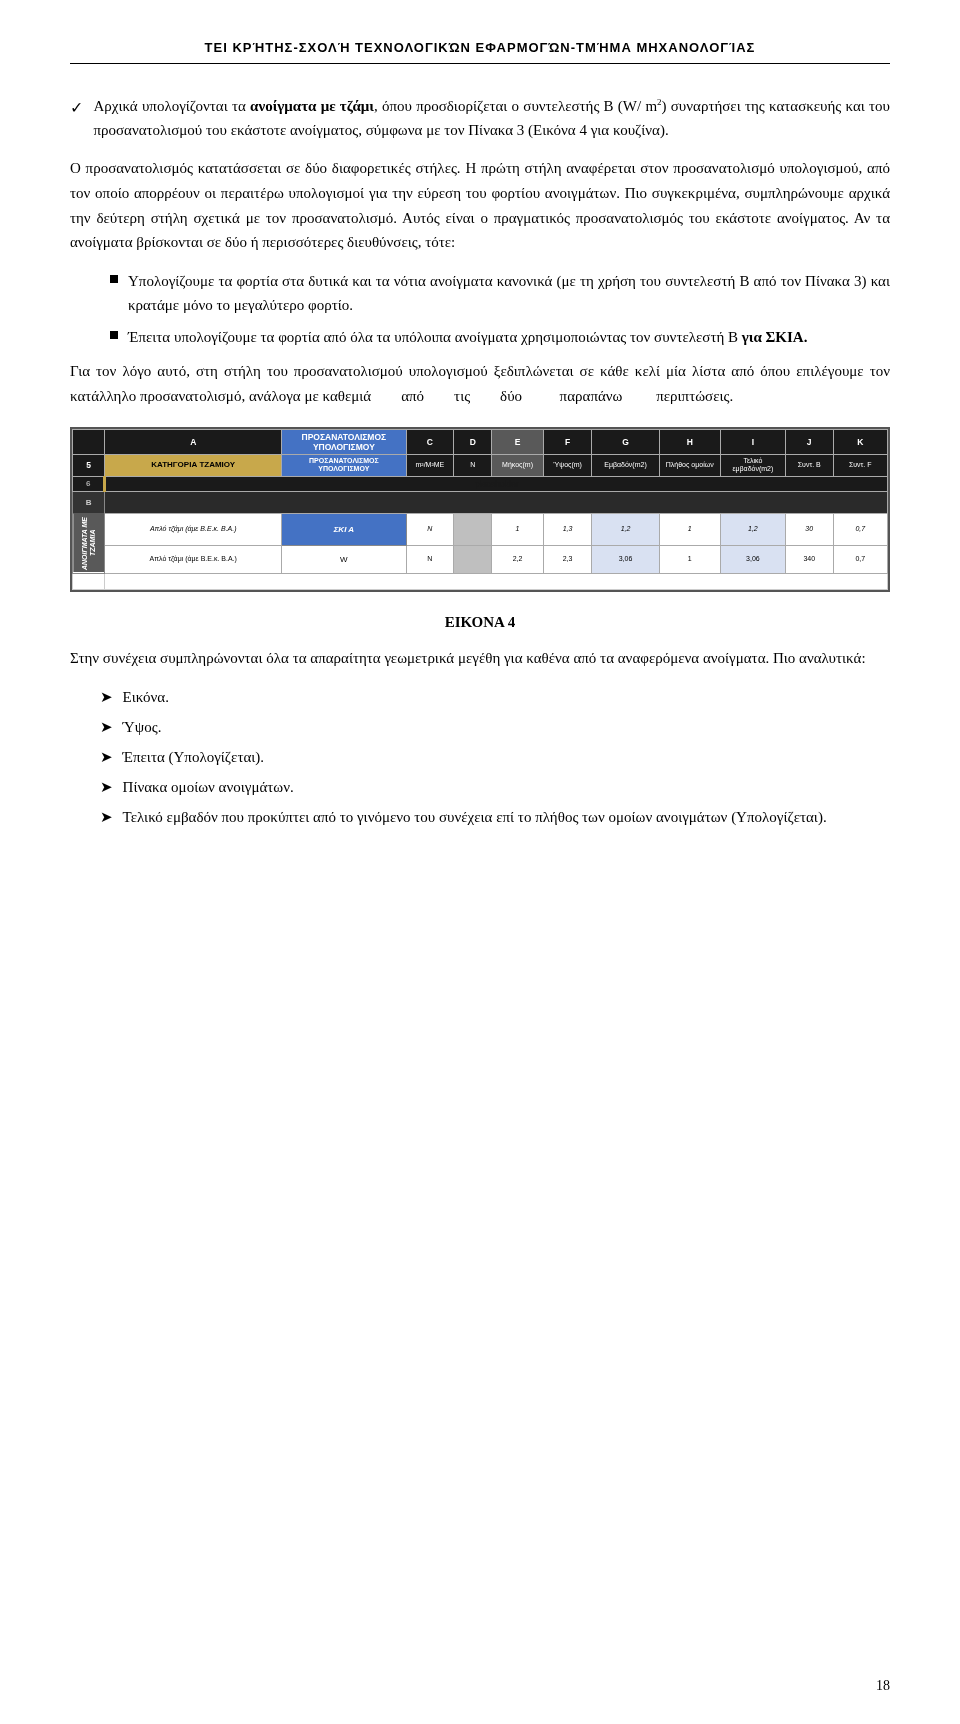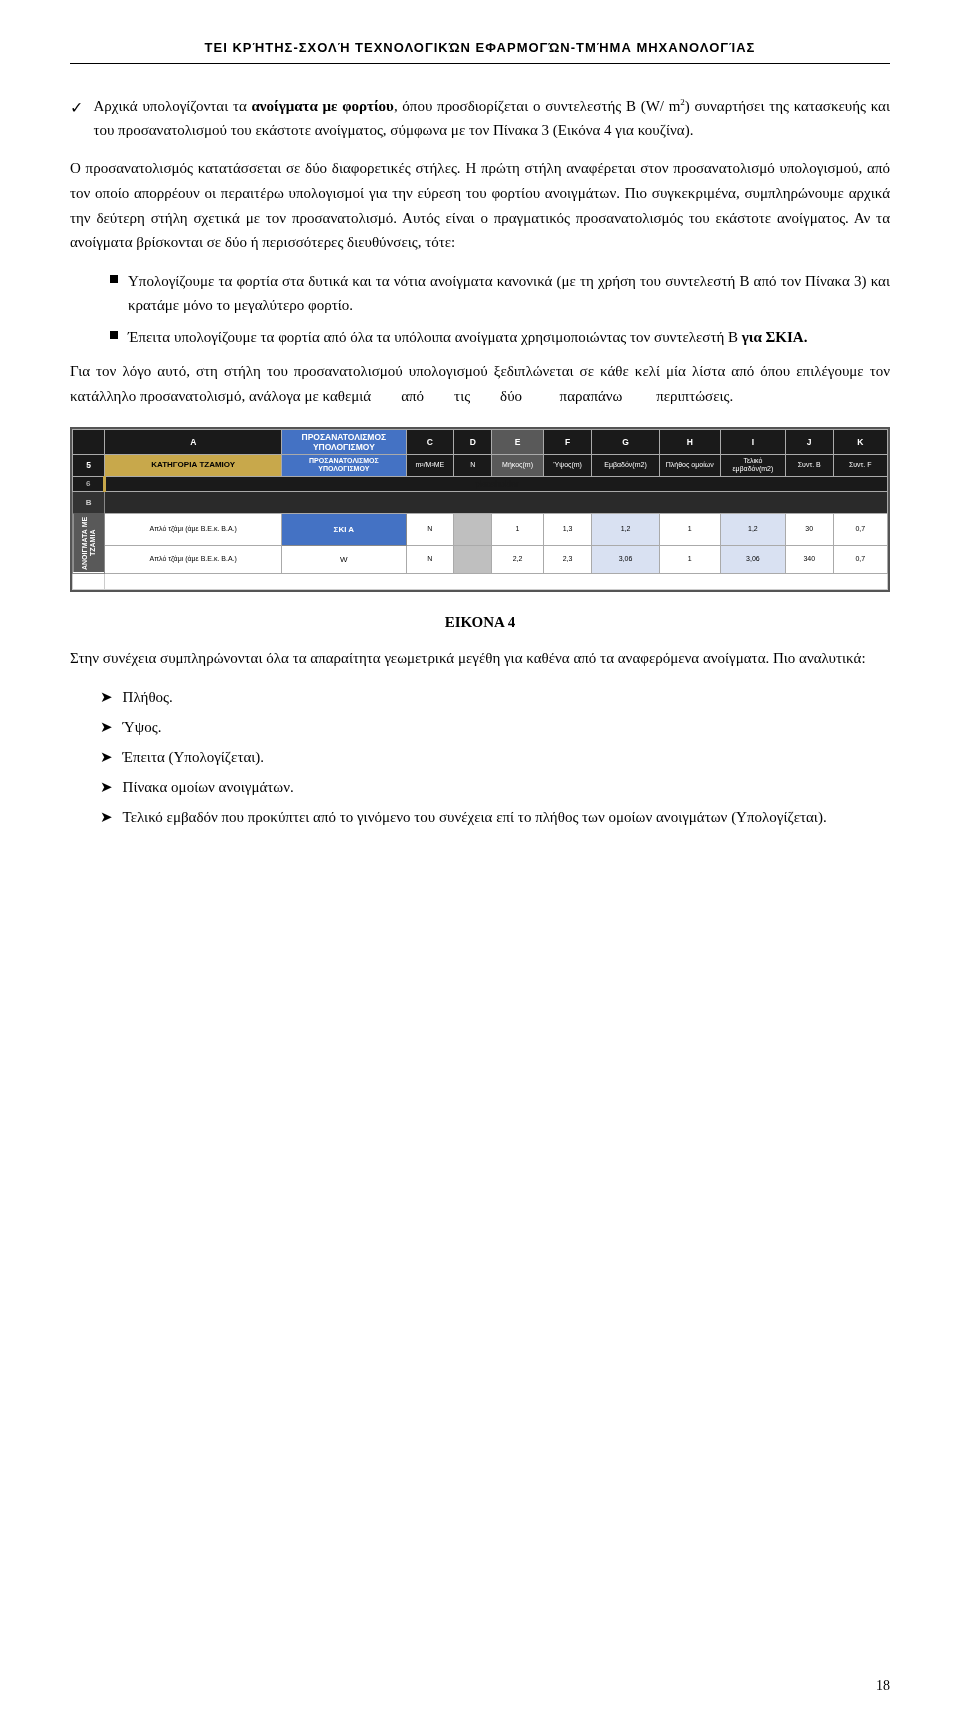--- a/index.html
+++ b/index.html
@@ -159,21 +159,21 @@
 
   <div class="header">
     <span>ΤΕΙ Κρήτης-Σχολή Τεχνολογικών Εφαρμογών-Τμήμα Μηχανολογίας</span>
   </div>
 
   <div class="content">
 
     <div class="bullet-item">
       <div class="bullet-icon">✓</div>
       <div class="bullet-text">
-        Αρχικά υπολογίζονται τα <strong>ανοίγματα με φορτίου</strong>, όπου προσδιορίζεται ο συντελεστής Β (W/ m<sup>2</sup>) συναρτήσει της κατασκευής και του προσανατολισμού του εκάστοτε ανοίγματος, σύμφωνα με τον Πίνακα 3 (Εικόνα 4 για κουζίνα).
+        Αρχικά υπολογίζονται τα <strong>ανοίγματα με τζάμι</strong>, όπου προσδιορίζεται ο συντελεστής Β (W/ m<sup>2</sup>) συναρτήσει της κατασκευής και του προσανατολισμού του εκάστοτε ανοίγματος, σύμφωνα με τον Πίνακα 3 (Εικόνα 4 για κουζίνα).
       </div>
     </div>
 
     <div class="paragraph">
       Ο προσανατολισμός κατατάσσεται σε δύο διαφορετικές στήλες. Η πρώτη στήλη αναφέρεται στον προσανατολισμό υπολογισμού, από τον οποίο απορρέουν οι περαιτέρω υπολογισμοί για την εύρεση του φορτίου ανοιγμάτων. Πιο συγκεκριμένα, συμπληρώνουμε αρχικά την δεύτερη στήλη σχετικά με τον προσανατολισμό. Αυτός είναι ο πραγματικός προσανατολισμός του εκάστοτε ανοίγματος. Αν τα ανοίγματα βρίσκονται σε δύο ή περισσότερες διευθύνσεις, τότε:
     </div>
 
     <div class="indent-list">
       <div class="indent-list-item">
         <div class="square-bullet"></div>
@@ -231,21 +231,21 @@
               <td class="dark-header row-label" style="background:#1a1a1a; color:#aaa; font-size:8px; text-align:center; border-right: 2px solid #c8a84b;">6</td>
               <td colspan="11" style="background:#1a1a1a; border-left: 3px solid #c8a84b;">
                 <span style="color:#1a1a1a;">placeholder</span>
               </td>
             </tr>
             <tr>
               <td style="background:#333; color:#ccc; font-size:8px; text-align:center; font-weight:bold; border: 1px solid #888;">Β</td>
               <td colspan="11" style="background:#2a2a2a; height:22px;"></td>
             </tr>
 
-            <tr style="height:30px;">
+            <tr style="height:30px;font-style:italic;">
               <td style="background:#595959; color:#fff; font-size:7px; font-weight:bold; text-align:center; border:1px solid #888; writing-mode:vertical-rl; transform:rotate(180deg); height:60px;" rowspan="2">ΑΝΟΙΓΜΑΤΑ ΜΕ ΤΖΑΜΙΑ</td>
               <td style="background:#fff; font-size:7px; color:#000; border:1px solid #aaa; padding:1px 2px;">Απλό τζάμι (άμε Β.Ε.κ. Β.Α.)</td>
               <td style="background:#4472c4; color:#fff; font-size:8px; font-weight:bold; border:1px solid #888;">ΣΚΙ Α</td>
               <td style="background:#fff; font-size:7px; border:1px solid #aaa;">N</td>
               <td style="background:#bfbfbf; font-size:7px; border:1px solid #aaa;"></td>
               <td style="background:#fff; font-size:7px; border:1px solid #aaa;">1</td>
               <td style="background:#fff; font-size:7px; border:1px solid #aaa;">1,3</td>
               <td style="background:#d9e1f2; font-size:7px; border:1px solid #aaa;">1,2</td>
               <td style="background:#fff; font-size:7px; border:1px solid #aaa;">1</td>
               <td style="background:#d9e1f2; font-size:7px; border:1px solid #aaa;">1,2</td>
@@ -278,21 +278,21 @@
       <span>ΕΙΚΟΝΑ 4</span>
     </div>
 
     <div class="paragraph">
       Στην συνέχεια συμπληρώνονται όλα τα απαραίτητα γεωμετρικά μεγέθη για καθένα από τα αναφερόμενα ανοίγματα. Πιο αναλυτικά:
     </div>
 
     <div class="arrow-list">
       <div class="arrow-item">
         <div class="arrow-sym">➤</div>
-        <div class="arrow-text">Πλήθος.</div>
+        <div class="arrow-text">Εικόνα.</div>
       </div>
       <div class="arrow-item">
         <div class="arrow-sym">➤</div>
         <div class="arrow-text">Ύψος.</div>
       </div>
       <div class="arrow-item">
         <div class="arrow-sym">➤</div>
         <div class="arrow-text">Έπειτα (Υπολογίζεται).</div>
       </div>
       <div class="arrow-item">

